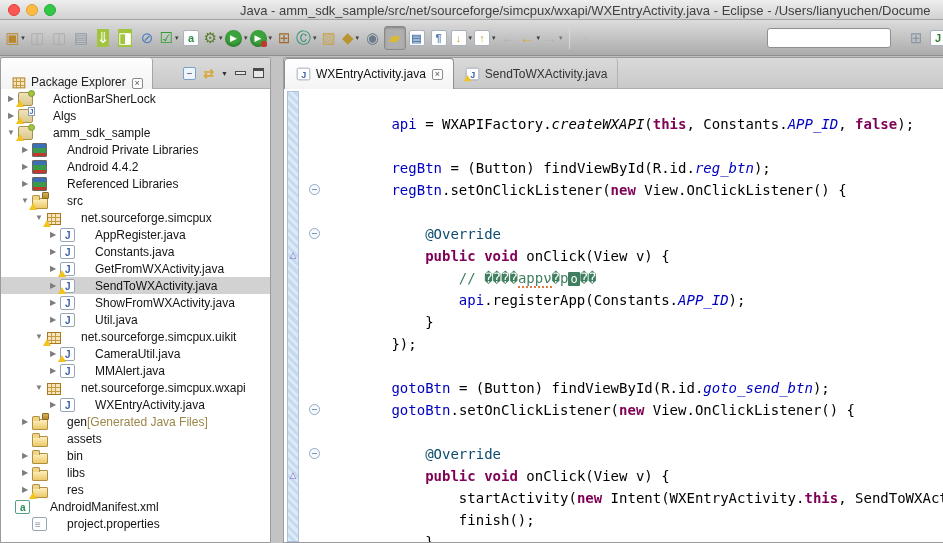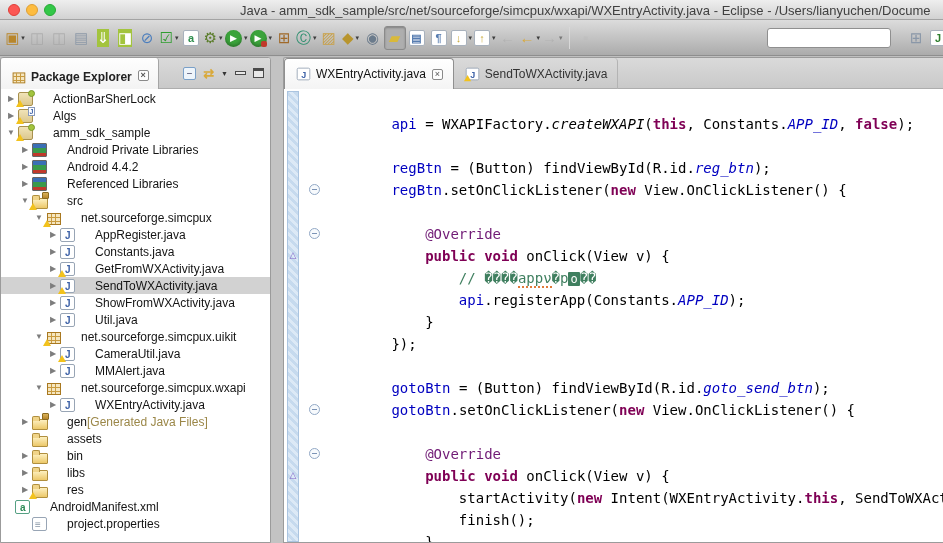--- a/index.html
+++ b/index.html
@@ -38,23 +38,23 @@
 
   
   .panel{position:absolute;top:57px;height:486px;background:#fff;border:1px solid #9b9b9b;
     border-radius:3px 3px 0 0;overflow:hidden;}
   .sidebar{left:0;width:271px;}
   .editorp{left:283px;width:664px;border-right:none;}
   .sash{position:absolute;left:271px;top:57px;width:12px;height:486px;background:#c3c3c3;cursor:col-resize;}
 
   .phead{position:absolute;left:0;top:0;right:0;height:31px;
     background:linear-gradient(#dadada,#c9c9c9);border-bottom:1px solid #adadad;display:flex;}
-  .vtab{display:flex;align-items:flex-start;height:31px;padding:12px 9px;
+  .vtab{display:flex;align-items:flex-end;height:31px;padding:0 9px;
     background:linear-gradient(#fefefe,#f3f3f3);border-right:1px solid #a5a5a5;
-    border-radius:3px 3px 0 0;font-size:12px;color:#222;font-weight:bold;}
+    border-radius:3px 3px 0 0;font-size:12px;color:#222;}
   .etab{display:flex;align-items:center;height:31px;padding:0 10px;font-size:12px;color:#333;
     border-right:1px solid #b3b3b3;border-radius:4px 4px 0 0;}
   .etab.active{background:linear-gradient(#ffffff,#f4f4f4);border:1px solid #8f8f8f;border-bottom:none;color:#111;}
   .tclose{display:inline-block;width:11px;height:11px;border:1px solid #8a8a8a;border-radius:2px;
     font-size:9px;line-height:9px;text-align:center;color:#555;margin-left:6px;background:#fdfdfd;}
   .hacts{margin-left:auto;display:flex;align-items:center;padding-right:6px;gap:7px;}
   .hbtn{font-size:11px;color:#555;display:flex;align-items:center;justify-content:center;}
   .collapse-box{width:13px;height:13px;border:1px solid #7aa0c8;background:#eef4fa;border-radius:2px;
     font-size:10px;line-height:11px;text-align:center;color:#446;}
   .linked{color:#d9a93a;font-weight:bold;font-size:13px;}
@@ -106,21 +106,21 @@
     background:#f7fafd;z-index:3;}
   .fold::before{content:"";position:absolute;left:2px;top:4px;width:5px;height:1px;background:#7b93b5;}
   .codearea{position:absolute;left:40px;top:2px;right:0;bottom:0;
     font-family:"DejaVu Sans Mono",monospace;font-size:14px;}
   .cl{height:22px;line-height:22px;white-space:pre;}
   .c-cm{color:#3f7f5f;}
   .c-kw{color:#7f0055;font-weight:bold;}
   .c-f{color:#0000c0;}
   .c-sf{color:#0000c0;font-style:italic;}
   .c-sm{color:#000;font-style:italic;}
-  .c-an{color:#701a75;}
+  .c-an{color:#0c4a6e;}
   .c-mis{color:#3f7f5f;border-bottom:2px dotted #e07a3a;}
   .c-box{background:#3f7f5f;color:#fff;padding:0 2px;border-radius:1px;font-size:12px;}
 </style>
 </head>
 <body>
 
 <div class="titlebar">
   <span class="tl red"></span>
   <span class="tl yel"></span>
   <span class="tl grn"></span>

